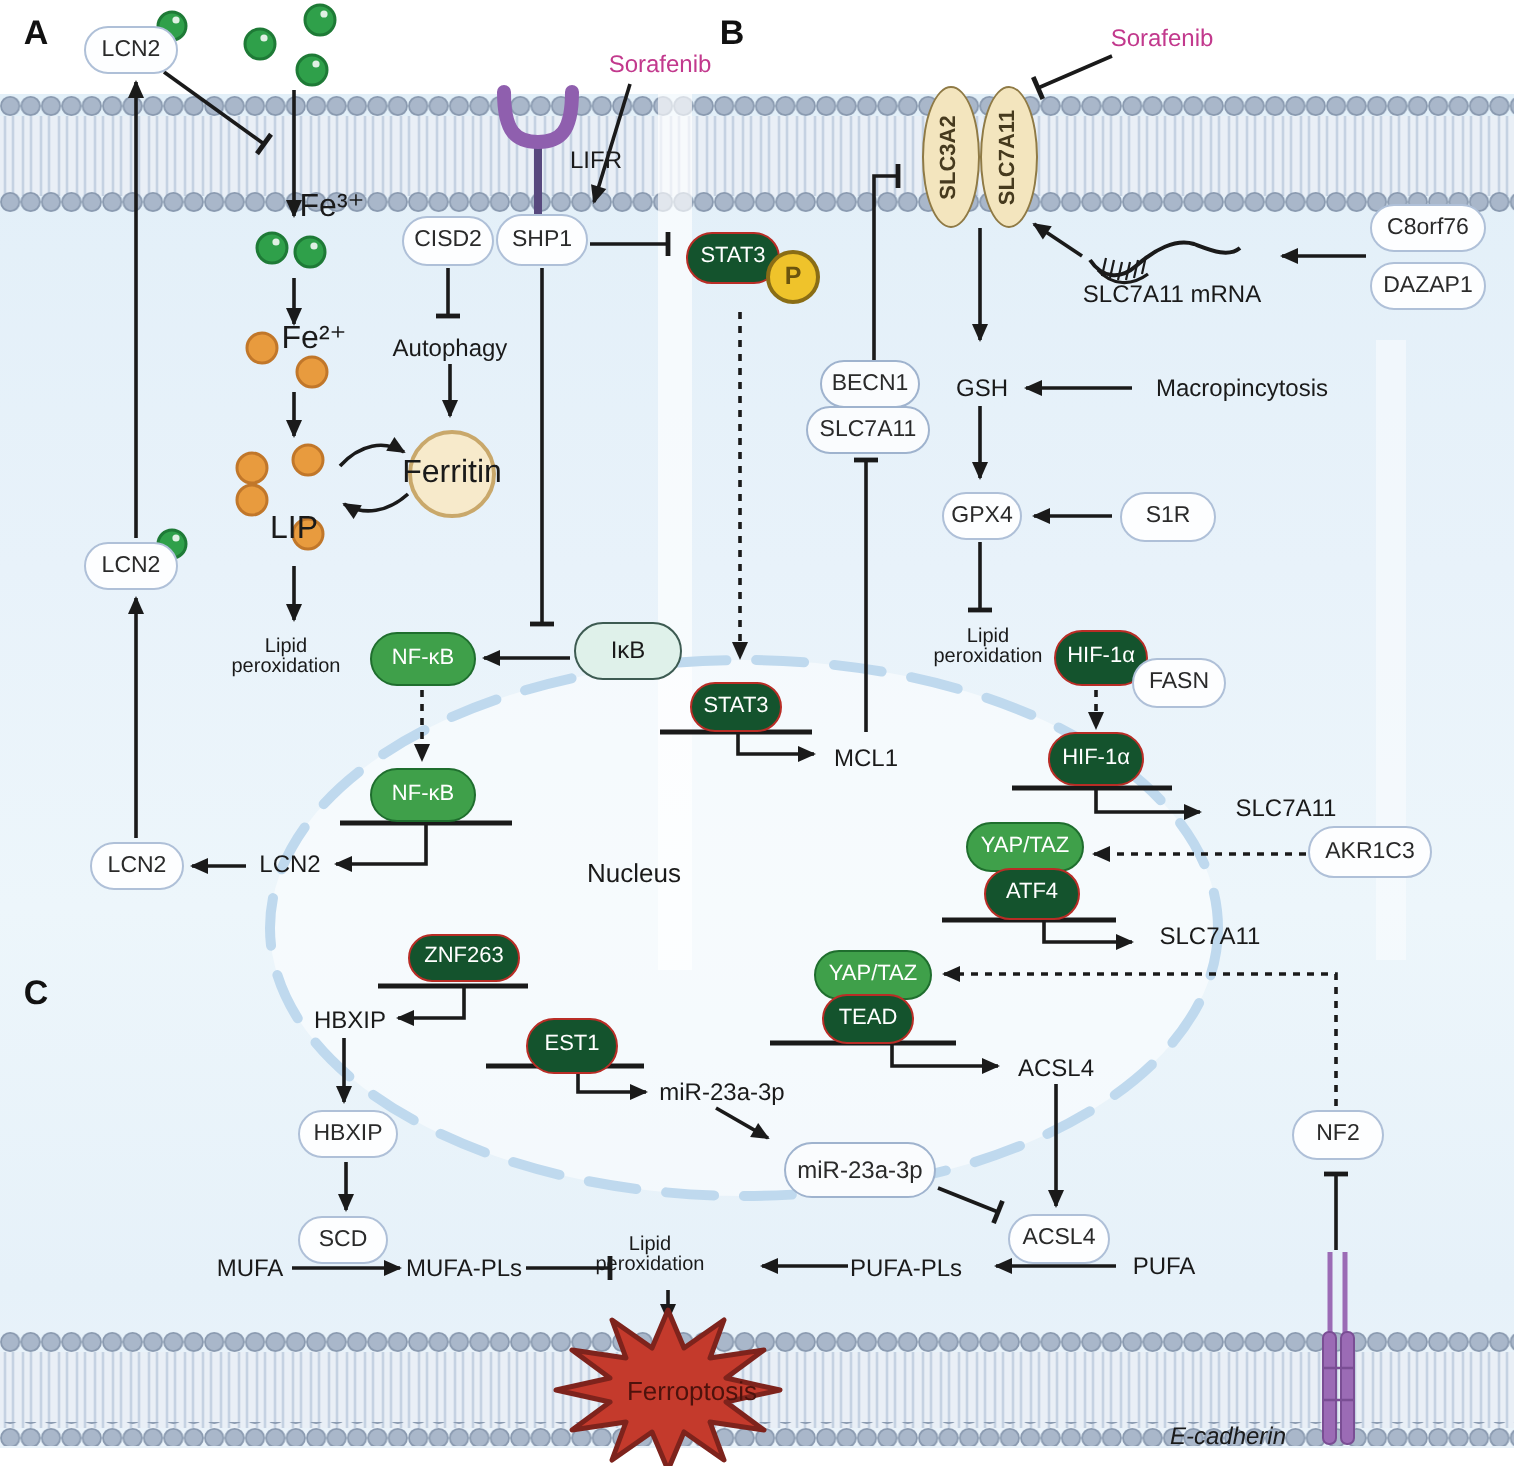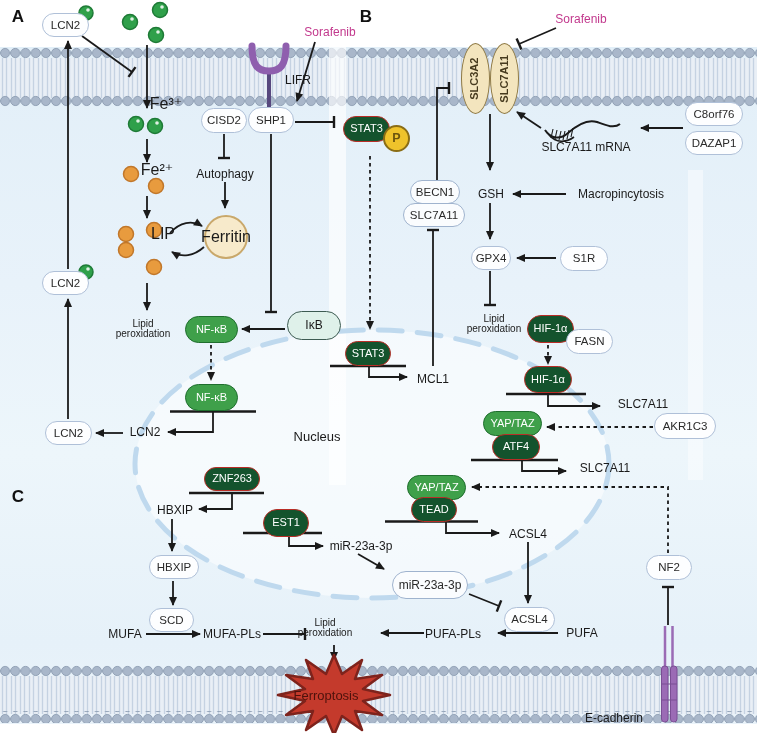--- a/index.html
+++ b/index.html
@@ -191,21 +191,21 @@
   <div class="node txt magenta" style="left:300px;top:25px;width:60px;height:14px;">Sorafenib</div>
   <div class="node txt" style="left:280px;top:73px;width:36px;height:14px;">LIFR</div>
   <div class="node oval" style="left:201px;top:108px;width:46px;height:25px;">CISD2</div>
   <div class="node oval" style="left:248px;top:107px;width:46px;height:26px;">SHP1</div>
   <div class="node red" style="left:343px;top:116px;width:47px;height:26px;">STAT3</div>
   <div class="node pcirc" style="left:383px;top:125px;width:27px;height:27px;">P</div>
   <div class="node txt small" style="left:150px;top:98px;width:32px;height:13px;">Fe³⁺</div>
   <div class="node txt small" style="left:141px;top:164px;width:32px;height:13px;">Fe²⁺</div>
   <div class="node txt" style="left:190px;top:167px;width:70px;height:14px;text-align:right;">Autophagy</div>
   <div class="node txt small" style="left:203px;top:230px;width:46px;height:14px;">Ferritin</div>
-  <div class="node txt small" style="left:133px;top:228px;width:28px;height:13px;margin-left:16px;">LIP</div>
+  <div class="node txt small" style="left:133px;top:259px;width:28px;height:13px;">LIP</div>
   <div class="node txt2" style="left:105px;top:315px;width:76px;height:28px;">
     <div>Lipid</div>
     <div>peroxidation</div>
   </div>
   <div class="node oval" style="left:42px;top:271px;width:47px;height:24px;">LCN2</div>
   <div class="node oval" style="left:45px;top:421px;width:47px;height:24px;">LCN2</div>
   <div class="node green" style="left:185px;top:316px;width:53px;height:27px;">NF-κB</div>
   <div class="node mint" style="left:287px;top:311px;width:54px;height:29px;">IκB</div>
   <div class="node green" style="left:185px;top:384px;width:53px;height:27px;">NF-κB</div>
   <div class="node txt" style="left:126px;top:426px;width:38px;height:13px;">LCN2</div>
@@ -237,32 +237,32 @@
   <div class="node red" style="left:524px;top:366px;width:48px;height:27px;">HIF-1α</div>
   <div class="node txt" style="left:612px;top:397px;width:62px;height:14px;">SLC7A11</div>
   <div class="node green" style="left:483px;top:411px;width:59px;height:25px;">YAP/TAZ</div>
   <div class="node oval" style="left:654px;top:413px;width:62px;height:26px;">AKR1C3</div>
   <div class="node red" style="left:492px;top:434px;width:48px;height:26px;">ATF4</div>
   <div class="node txt" style="left:575px;top:461px;width:60px;height:14px;">SLC7A11</div>
   <div class="node green" style="left:407px;top:475px;width:59px;height:25px;">YAP/TAZ</div>
   <div class="node red" style="left:411px;top:497px;width:46px;height:25px;">TEAD</div>
   <div class="node txt" style="left:504px;top:527px;width:48px;height:14px;">ACSL4</div>
   <div class="node oval" style="left:646px;top:555px;width:46px;height:25px;">NF2</div>
-  <div class="node txt" style="left:580px;top:711px;width:68px;height:14px;">E-cadherin</div>
+  <div class="node txt" style="left:580px;top:711px;width:68px;height:14px;font-style:italic;">E-cadherin</div>
 
   <div class="node red" style="left:204px;top:467px;width:56px;height:24px;">ZNF263</div>
   <div class="node txt" style="left:153px;top:503px;width:44px;height:14px;">HBXIP</div>
   <div class="node red" style="left:263px;top:509px;width:46px;height:28px;">EST1</div>
   <div class="node txt" style="left:327px;top:539px;width:68px;height:14px;">miR-23a-3p</div>
   <div class="node oval" style="left:149px;top:555px;width:50px;height:24px;">HBXIP</div>
   <div class="node oval" style="left:149px;top:608px;width:45px;height:24px;">SCD</div>
   <div class="node txt" style="left:104px;top:627px;width:42px;height:14px;">MUFA</div>
   <div class="node txt" style="left:200px;top:627px;width:64px;height:14px;">MUFA-PLs</div>
   <div class="node txt2" style="left:291px;top:614px;width:68px;height:28px;">
     <div>Lipid</div>
     <div>peroxidation</div>
   </div>
   <div class="node txt" style="left:424px;top:627px;width:58px;height:14px;">PUFA-PLs</div>
   <div class="node txt" style="left:560px;top:626px;width:44px;height:14px;">PUFA</div>
   <div class="node oval2" style="left:392px;top:571px;width:76px;height:28px;font-size:12px;">miR-23a-3p</div>
   <div class="node oval" style="left:504px;top:607px;width:51px;height:25px;">ACSL4</div>
-  <div class="node startxt" style="left:288px;top:688px;width:76px;height:15px;z-index:4;">Ferroptosis</div>
+  <div class="node startxt" style="left:308px;top:688px;width:76px;height:15px;z-index:4;">Ferroptosis</div>
 </div>
 
 </body></html>

